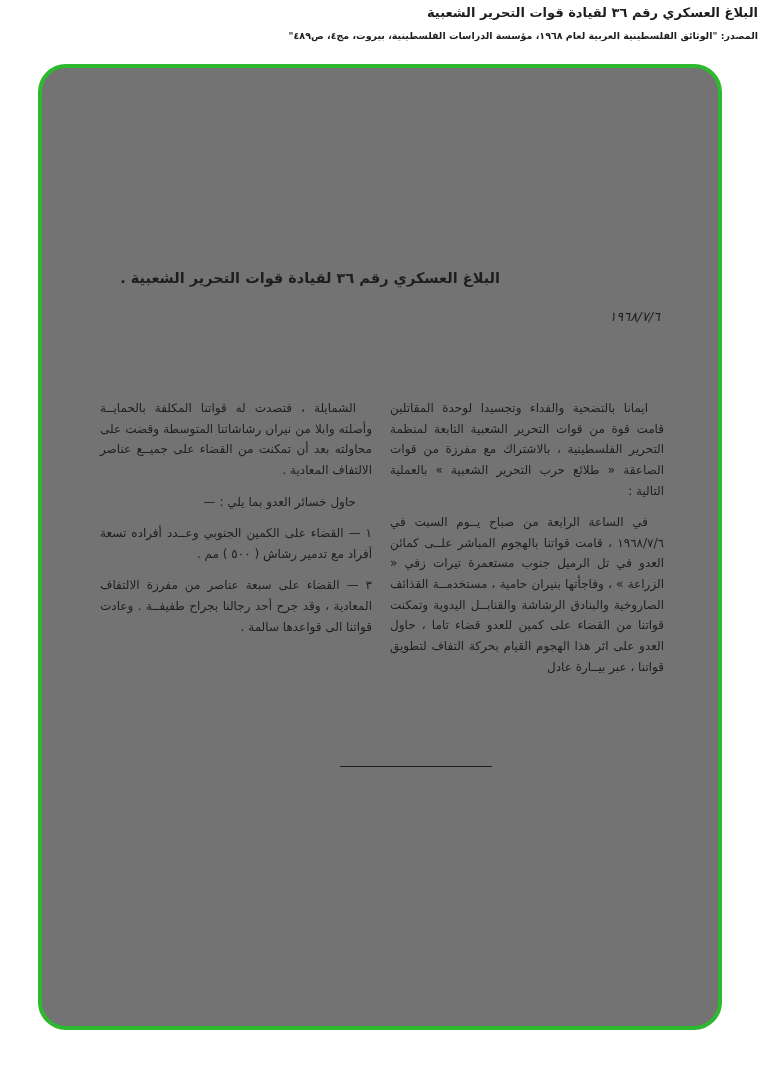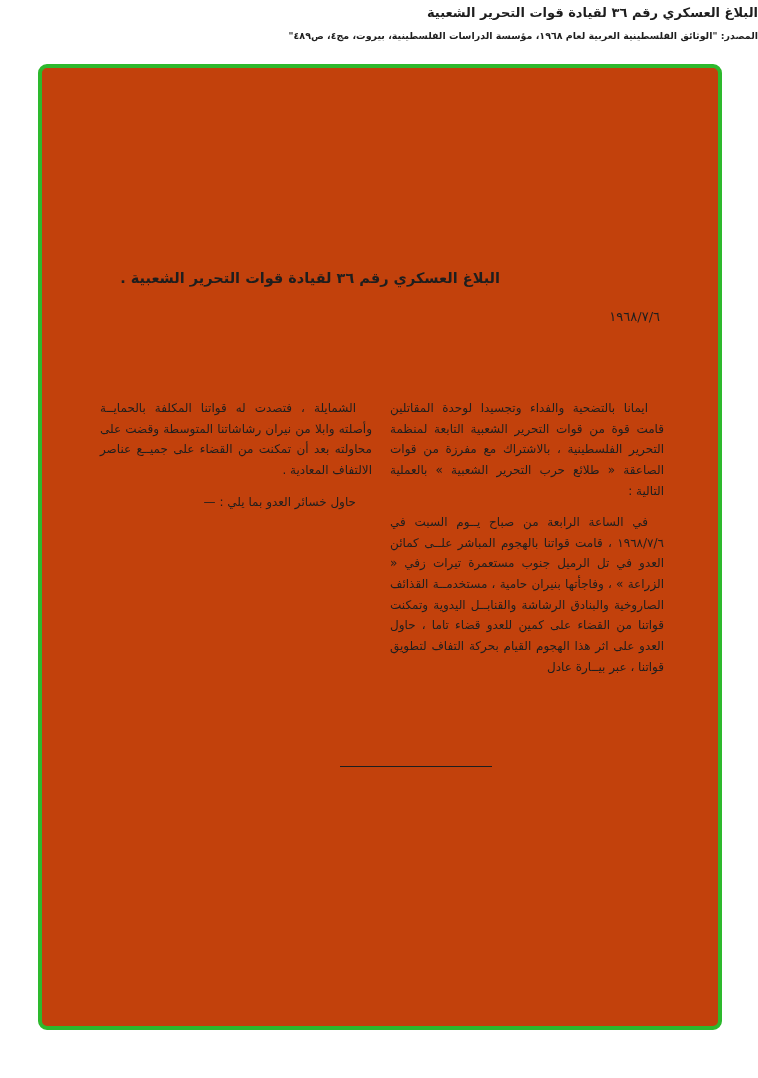--- a/index.html
+++ b/index.html
@@ -6,31 +6,32 @@
   .page {
     position:relative; width:758px; height:1078px; background:#fff;
     font-family:"DejaVu Sans", sans-serif; color:#1e1e1e; overflow:hidden;
   }
   .top-header { position:absolute; top:5px; left:0; width:100%; text-align:right; direction:rtl; }
   .top-title  { font-size:13px; font-weight:bold; letter-spacing:0.2px; }
   .top-source { margin-top:10px; font-size:9.5px; font-weight:bold; }
 
   .doc-frame {
     position:absolute; top:64px; left:38px; width:676px; height:958px;
-    border:4px solid #404040; border-radius:9px; background:#c2410c;
+    border:4px solid #404040; border-radius:28px; background:#737373;
   }
   .doc-inner { position:absolute; top:0; right:0; bottom:0; left:0; direction:rtl; }
 
   .doc-title {
     position:absolute; top:202px; right:218px; margin:0;
     font-size:14.5px; font-weight:bold; white-space:nowrap;
   }
   .doc-date {
     position:absolute; top:241px; right:58px;
     font-size:13px;
+    font-style:italic;
   }
   .doc-citation {
     position:absolute; top:238px; right:326px; width:292px;
     font-size:12.5px; line-height:1.65; text-align:justify;
   }
 
   .col { position:absolute; top:330px; font-size:12px; line-height:1.72; }
   .col-right { right:54px;  width:274px; }
   .col-left  { right:346px; width:272px; }
   .col p { margin:0 0 11px 0; text-align:justify; text-indent:16px; }
@@ -60,20 +61,22 @@
 
 
       <div class="col col-right">
         <p>ايمانا بالتضحية والفداء وتجسيدا لوحدة المقاتلين قامت قوة من قوات التحرير الشعبية التابعة لمنظمة التحرير الفلسطينية ، بالاشتراك مع مفرزة من قوات الصاعقة « طلائع حرب التحرير الشعبية » بالعملية التالية :</p>
         <p>في الساعة الرابعة من صباح يــوم السبت في ١٩٦٨/٧/٦ ، قامت قواتنا بالهجوم المباشر علــى كمائن العدو في تل الرميل جنوب مستعمرة تيرات زفي « الزراعة » ، وفاجأتها بنيران حامية ، مستخدمــة القذائف الصاروخية والبنادق الرشاشة والقنابــل اليدوية وتمكنت قواتنا من القضاء على كمين للعدو قضاء تاما ، حاول العدو على اثر هذا الهجوم القيام بحركة التفاف لتطويق قواتنا ، عبر بيــارة عادل</p>
       </div>
 
       <div class="col col-left">
         <p>الشمايلة ، فتصدت له قواتنا المكلفة بالحمايــة وأصلته وابلا من نيران رشاشاتنا المتوسطة وقضت على محاولته بعد أن تمكنت من القضاء على جميــع عناصر الالتفاف المعادية .</p>
         <p>حاول خسائر العدو بما يلي : —</p>
+        <p class="li">١ — القضاء على الكمين الجنوبي وعــدد أفراده تسعة أفراد مع تدمير رشاش ( ٥٠٠ ) مم .</p>
+        <p class="li">٣ — القضاء على سبعة عناصر من مفرزة الالتفاف المعادية ، وقد جرح أحد رجالنا بجراح طفيفــة . وعادت قواتنا الى قواعدها سالمة .</p>
       </div>
 
       <div class="footer-rule"></div>
 
     </div>
   </div>
 
 </div>
 
 </body></html>

